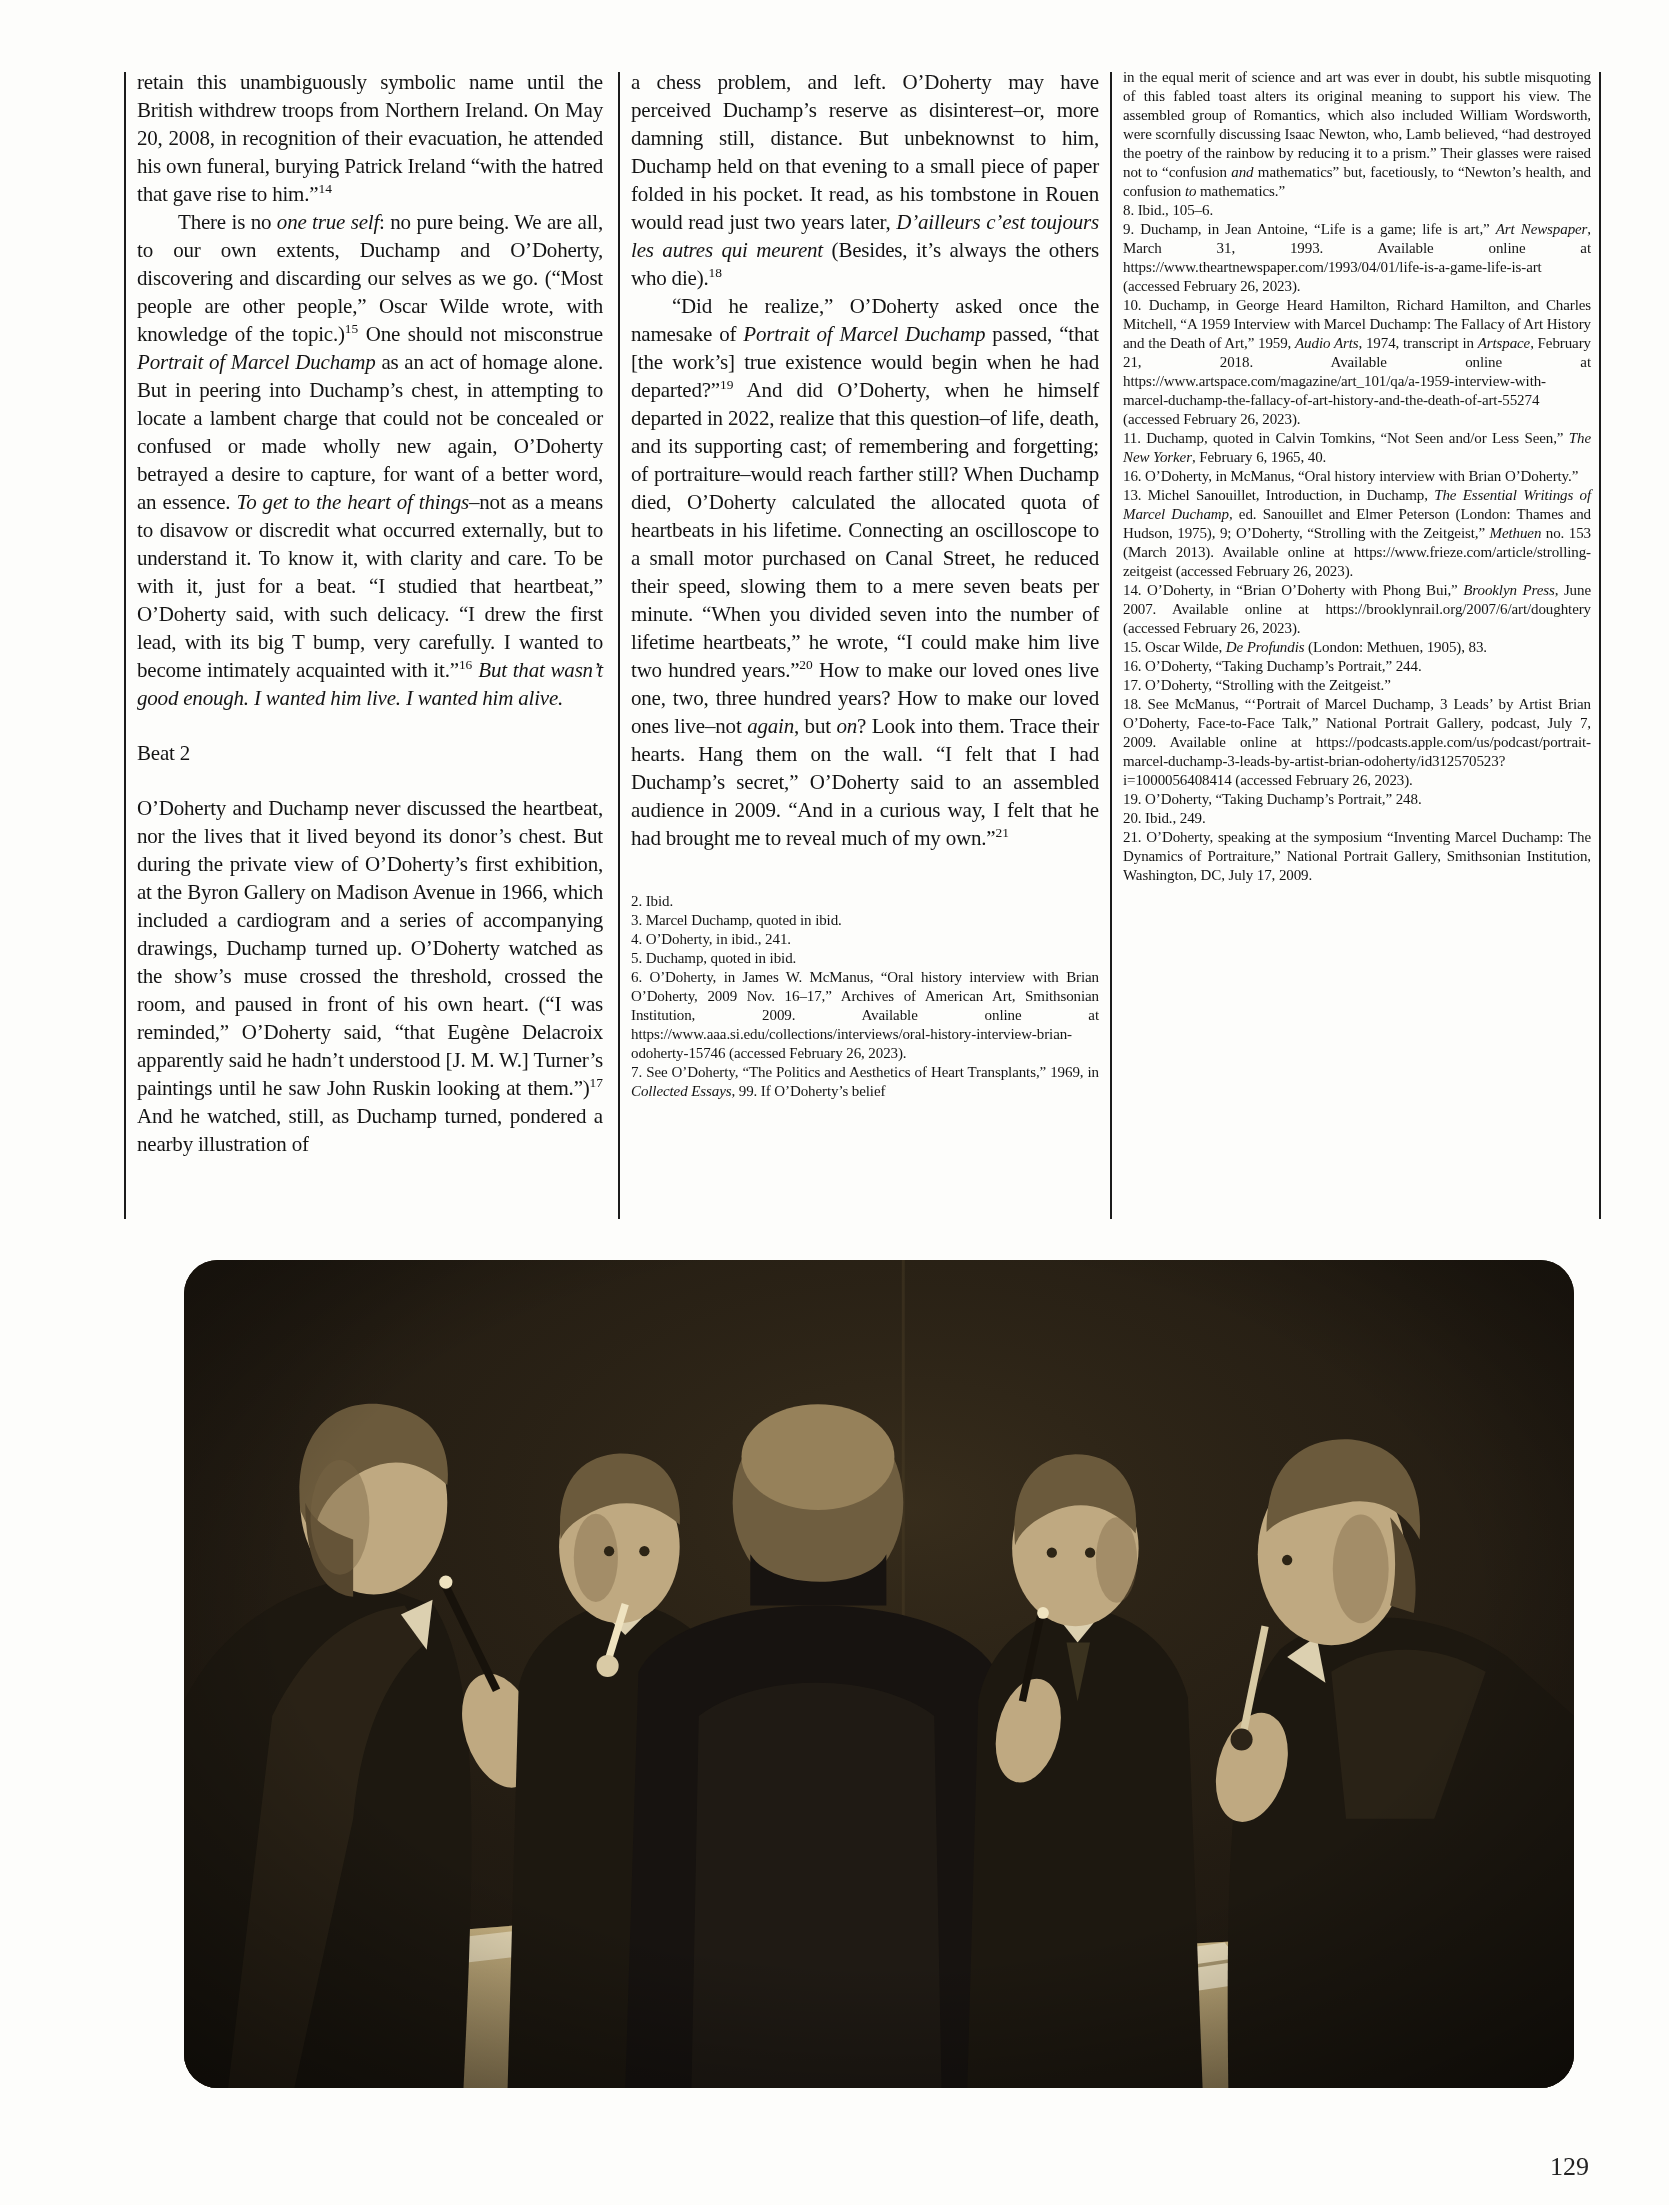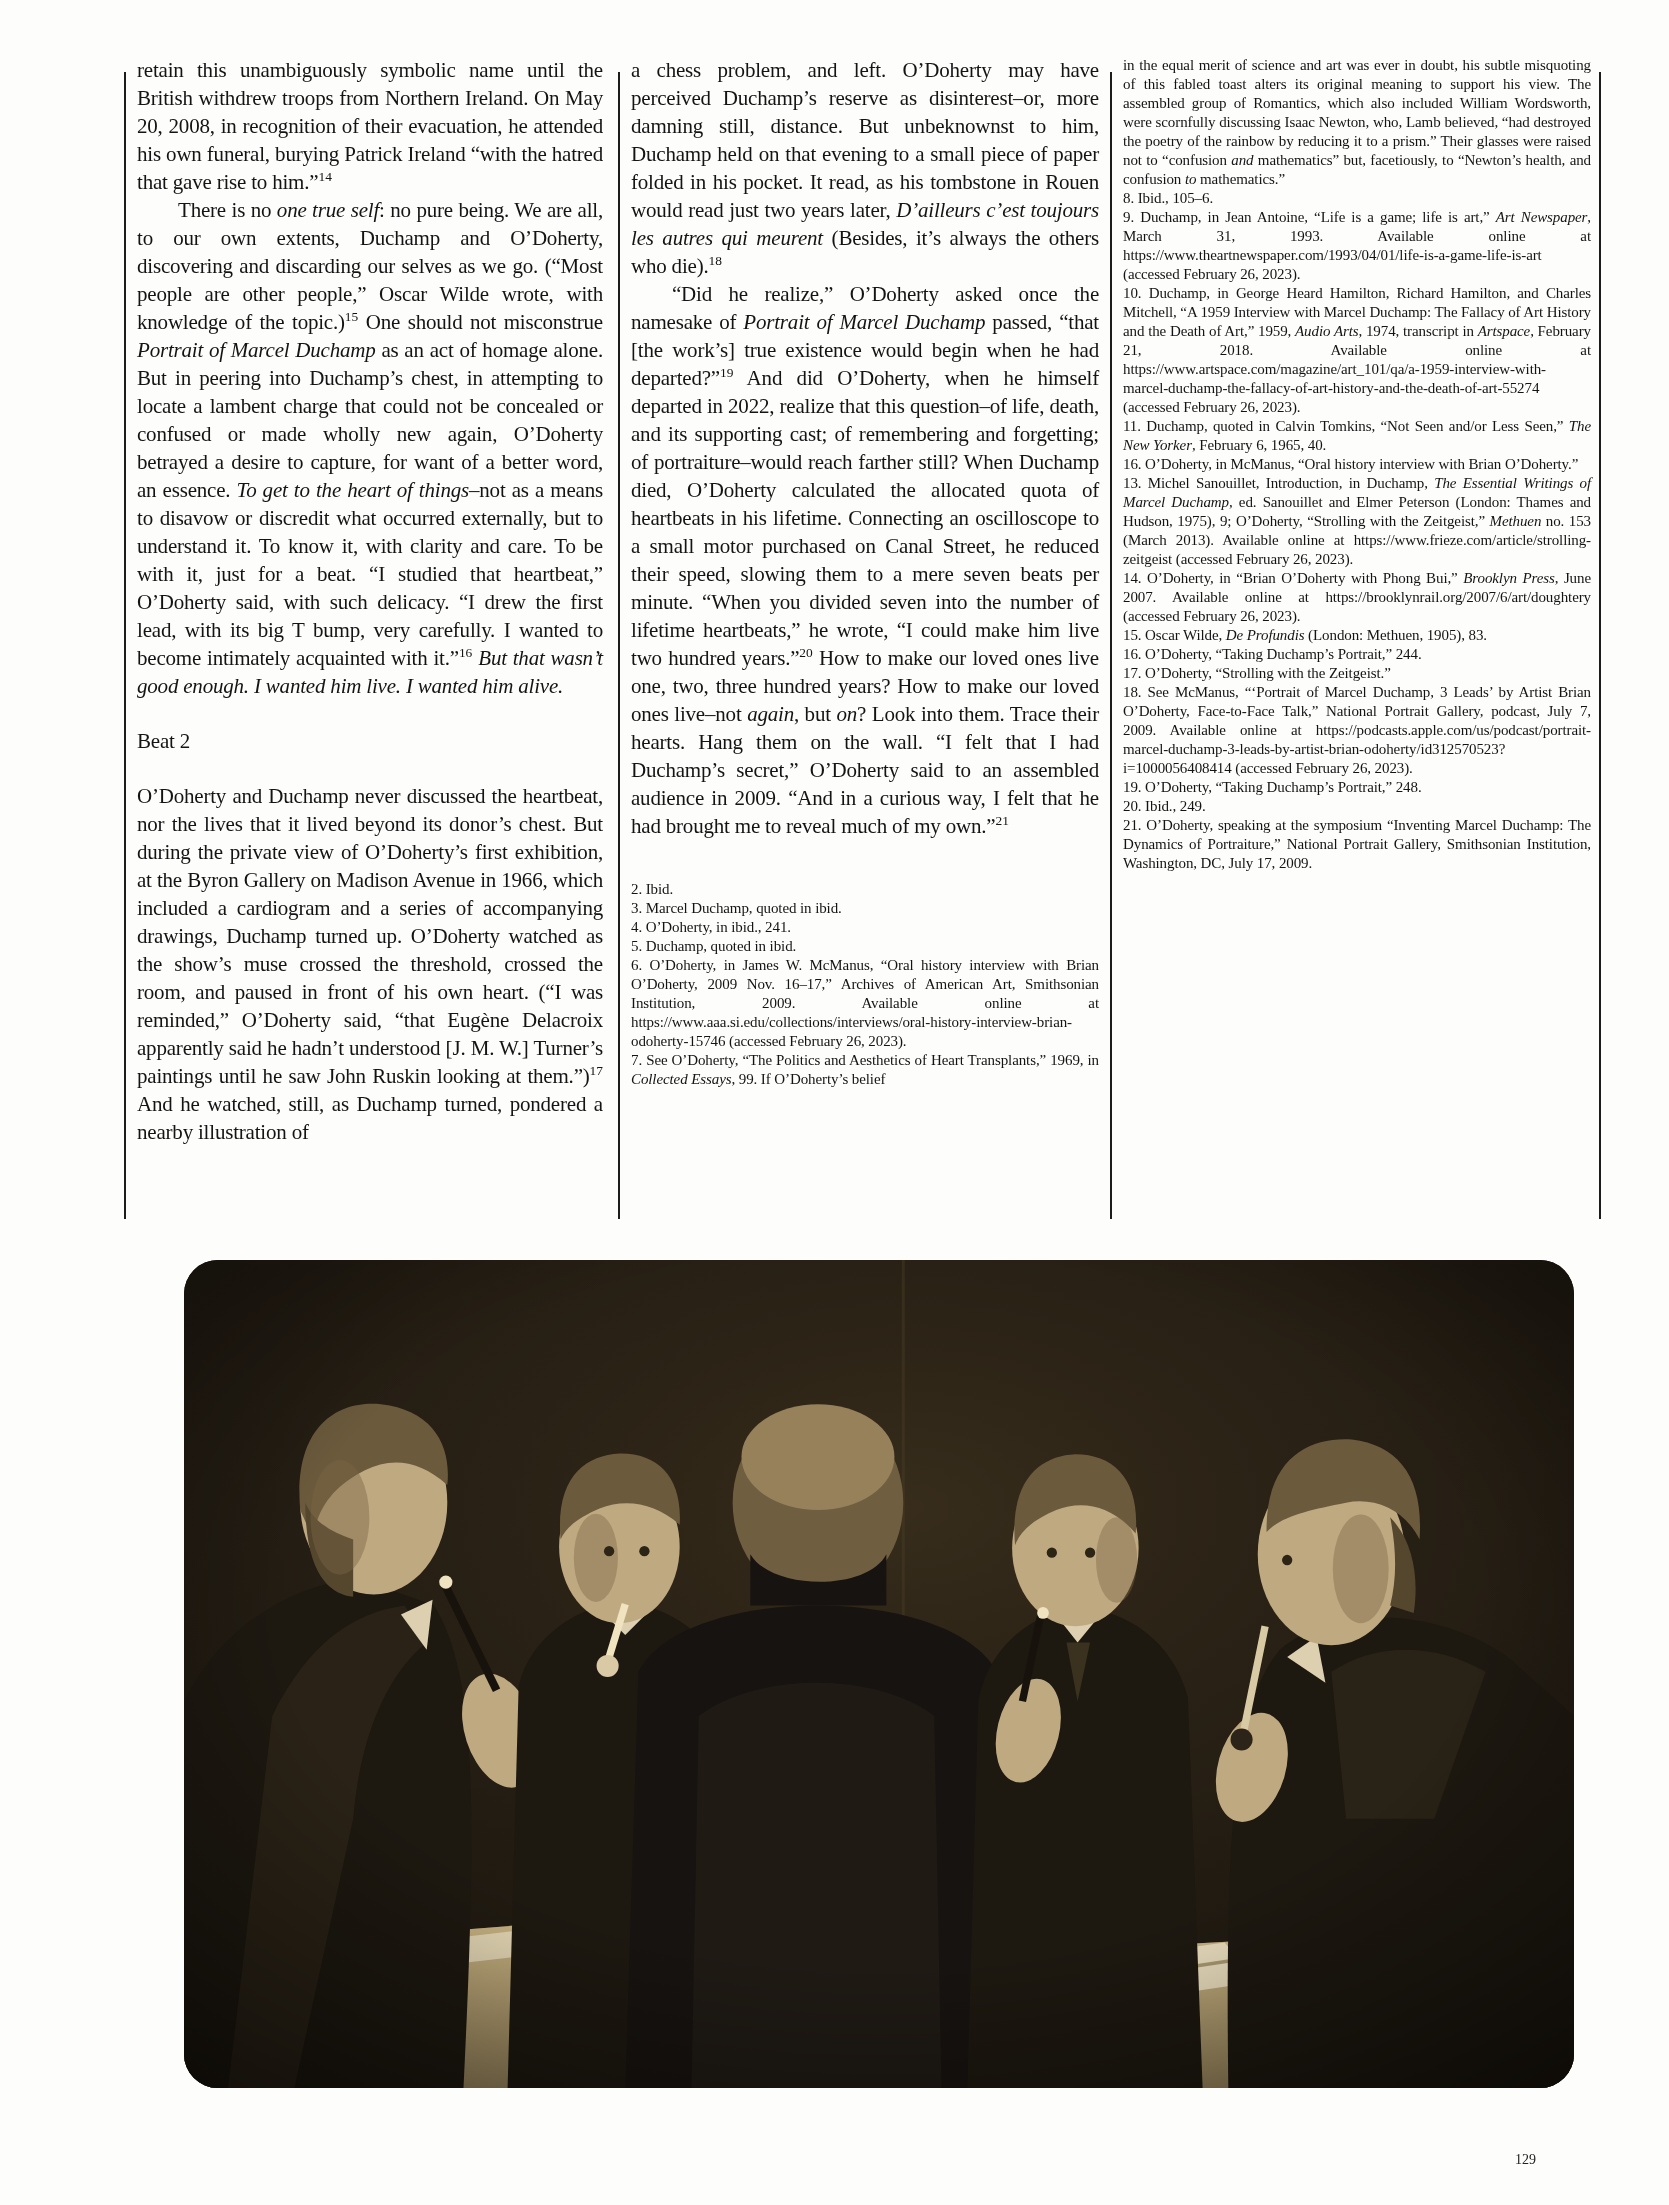--- a/index.html
+++ b/index.html
@@ -12,21 +12,21 @@
     overflow:hidden;
   }
   .rule{
     position:absolute;top:72px;height:1147px;width:1.5px;
     background:#1c1c1c;
   }
   .rule.r1{left:124px}
   .rule.r2{left:618px}
   .rule.r3{left:1110px}
   .rule.r4{left:1599px}
-  .col{position:absolute;top:56px;text-align:justify;}
+  .col{position:absolute;top:68px;text-align:justify;}
   .col p{margin:0;padding:0;}
   .col-1{left:137px;width:466px;}
   .col-2{left:631px;width:468px;}
   .col-3{left:1123px;width:468px;}
   .body-text{
     font-size:21px;line-height:28px;
     letter-spacing:-0.2px;
     hyphens:auto;
   }
   .body-text p.indent{text-indent:41px;}
@@ -38,21 +38,21 @@
   i{font-style:italic;}
   .photo-frame{
     position:absolute;left:184px;top:1260px;
     width:1390px;height:828px;
     border-radius:34px;overflow:hidden;
     background:#221c13;
   }
   .photo-frame svg{display:block;width:100%;height:100%;}
   .page-number{
     position:absolute;left:1515px;top:2152px;width:74px;
-    text-align:left;font-size:14px;color:#222;
+    text-align:right;font-size:26px;color:#222;
   }
 </style>
 </head>
 <body>
 
 <div class="page">
 
   <div class="rule r1"></div>
   <div class="rule r2"></div>
   <div class="rule r3"></div>

